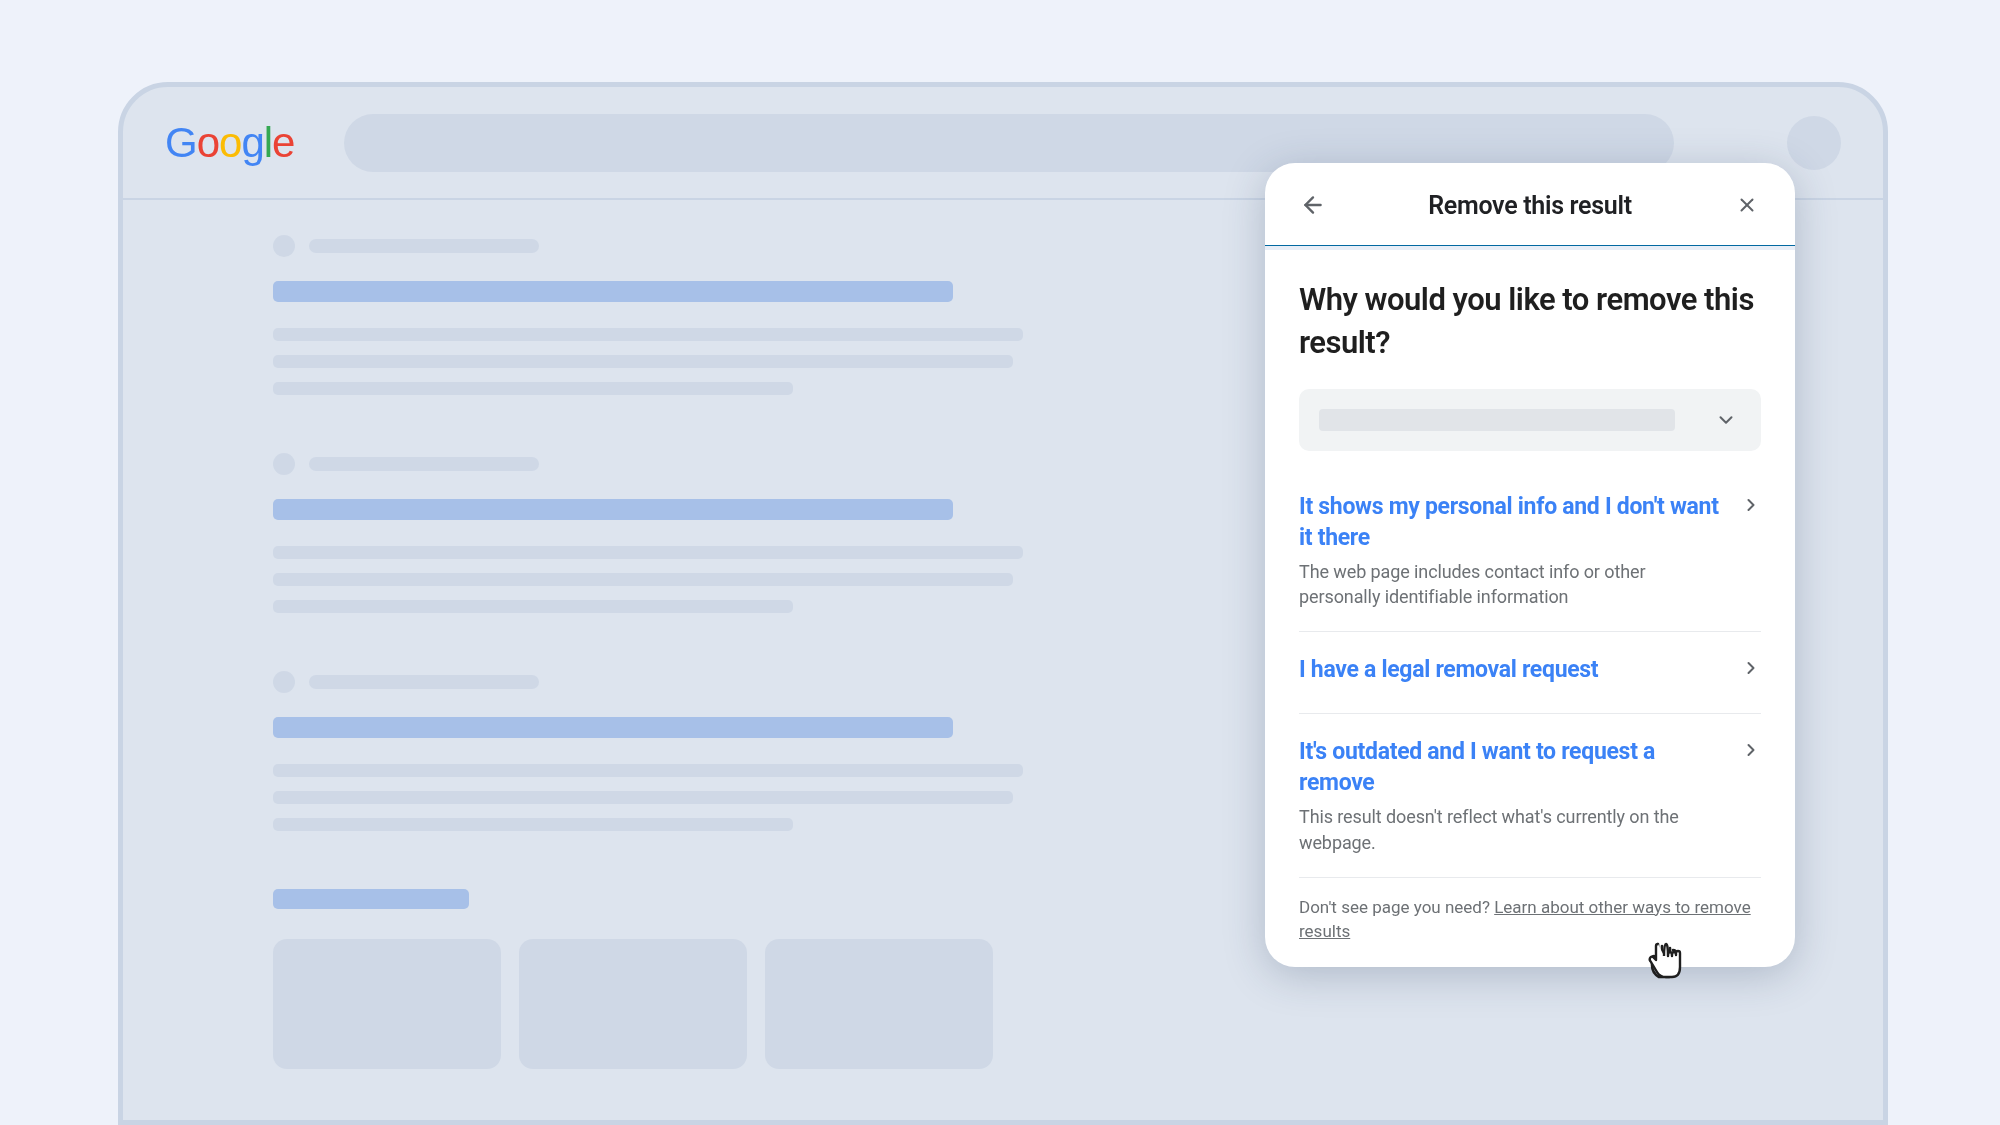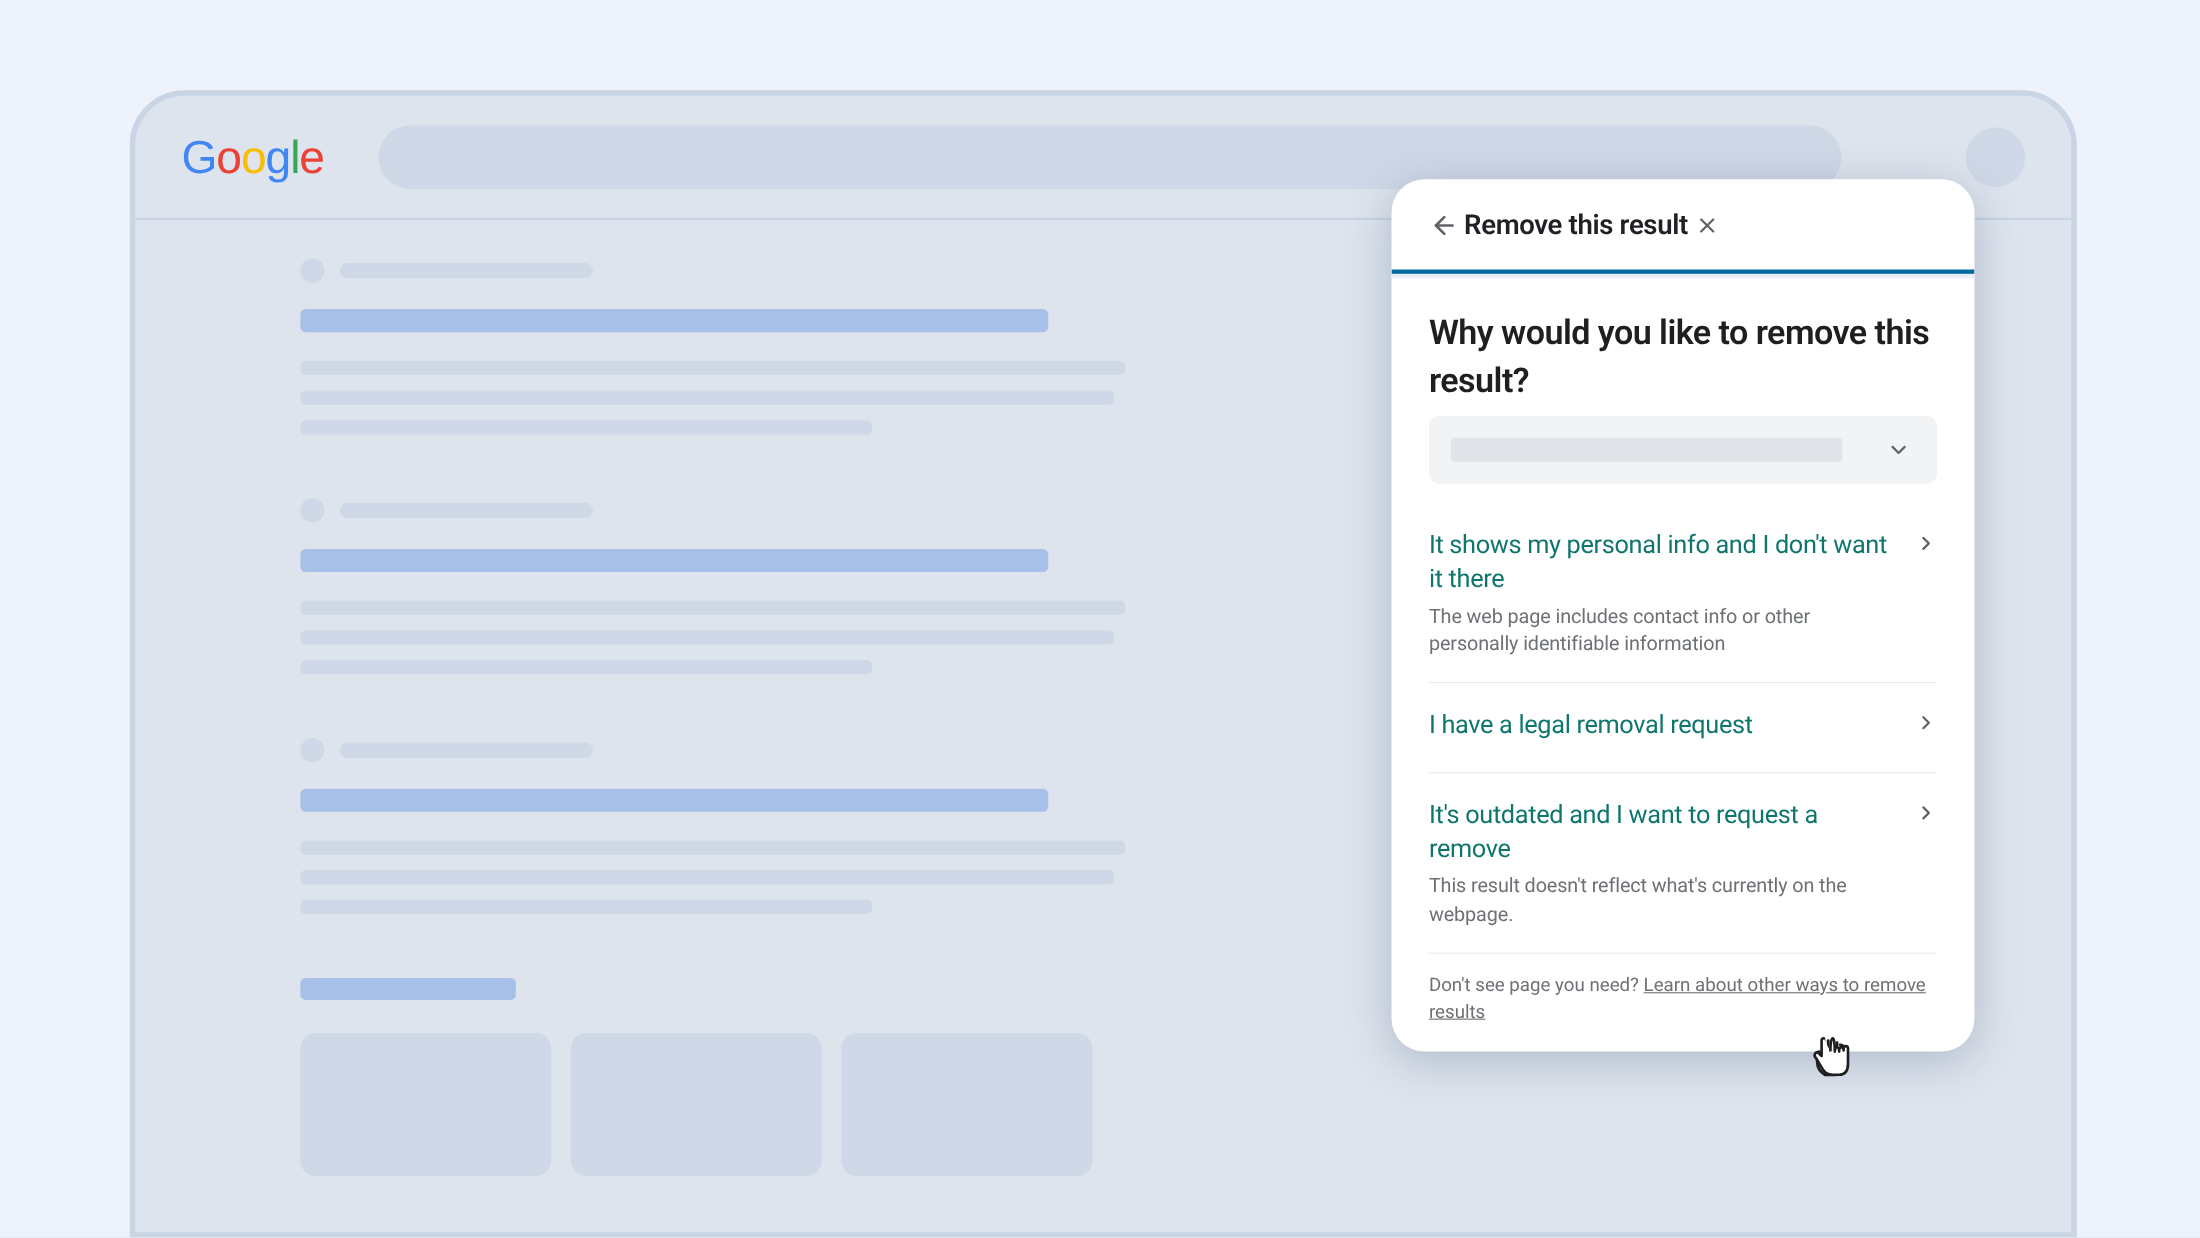--- a/index.html
+++ b/index.html
@@ -115,22 +115,23 @@
       left: 1265px;
       width: 530px;
       background: #fff;
       border-radius: 30px;
       box-shadow: 0 8px 40px rgba(40,60,90,0.25);
       overflow: hidden;
     }
     .dialog-header {
       display: flex;
       align-items: center;
+      justify-content: space-between;
       padding: 24px 30px 22px 30px;
-      border-bottom: 4px solid #0369a1;
+      border-bottom: 1px solid #0369a1;
     }
     .hdr-btn {
       width: 36px;
       height: 36px;
       display: flex;
       align-items: center;
       justify-content: center;
       cursor: pointer;
       color: #5f6368;
     }
@@ -146,21 +147,21 @@
     }
     .dialog-body {
       padding: 28px 34px 24px 34px;
     }
     .question {
       font-size: 31px;
       font-weight: 600;
       color: #1f1f1f;
       line-height: 1.4;
       letter-spacing: -0.5px;
-      margin-bottom: 10px;
+      margin-bottom: 24px;
     }
     .dropdown {
       background: #f1f3f4;
       border-radius: 10px;
       padding: 20px 24px 20px 20px;
       display: flex;
       align-items: center;
       justify-content: space-between;
       margin-bottom: 18px;
       cursor: pointer;
@@ -180,22 +181,22 @@
       cursor: pointer;
     }
     .option-row:last-of-type {
       border-bottom: 1px solid #e8eaed;
     }
     .option-text {
       flex: 1;
     }
     .option-title {
       font-size: 23px;
-      font-weight: 400;
-      color: #0f766e;
+      font-weight: 700;
+      color: #3b82f6;
       letter-spacing: -0.3px;
       line-height: 1.35;
       margin-bottom: 6px;
     }
     .option-desc {
       font-size: 18px;
       color: #6d7175;
       line-height: 1.4;
       letter-spacing: -0.1px;
     }

